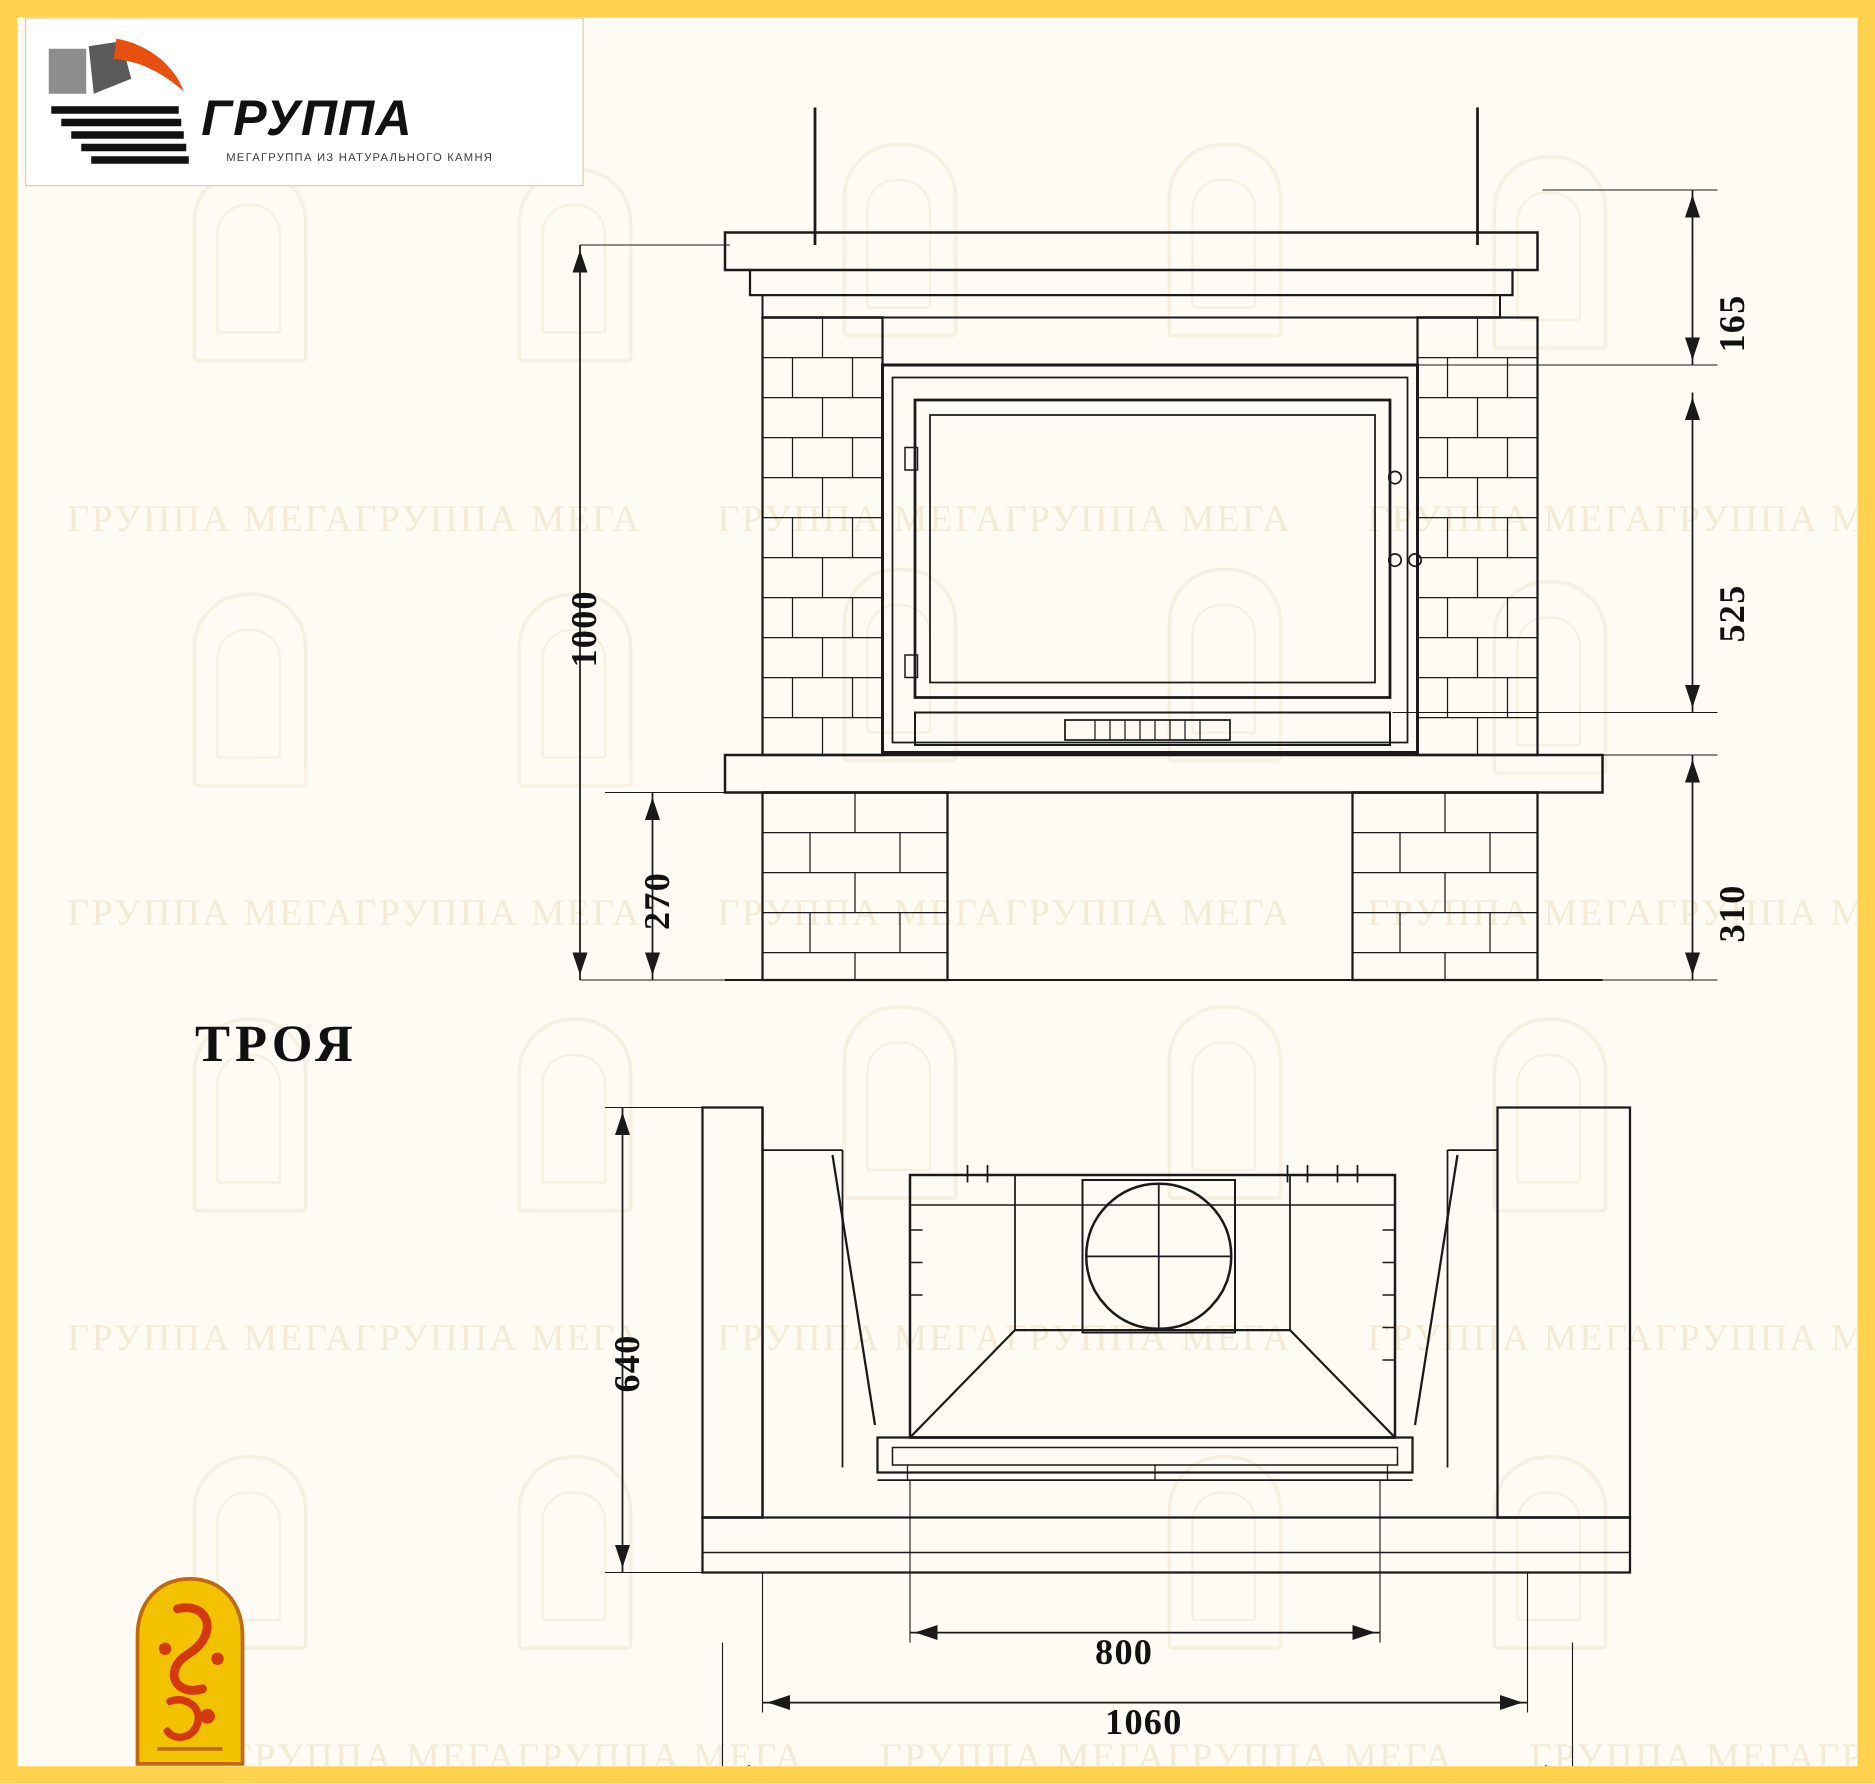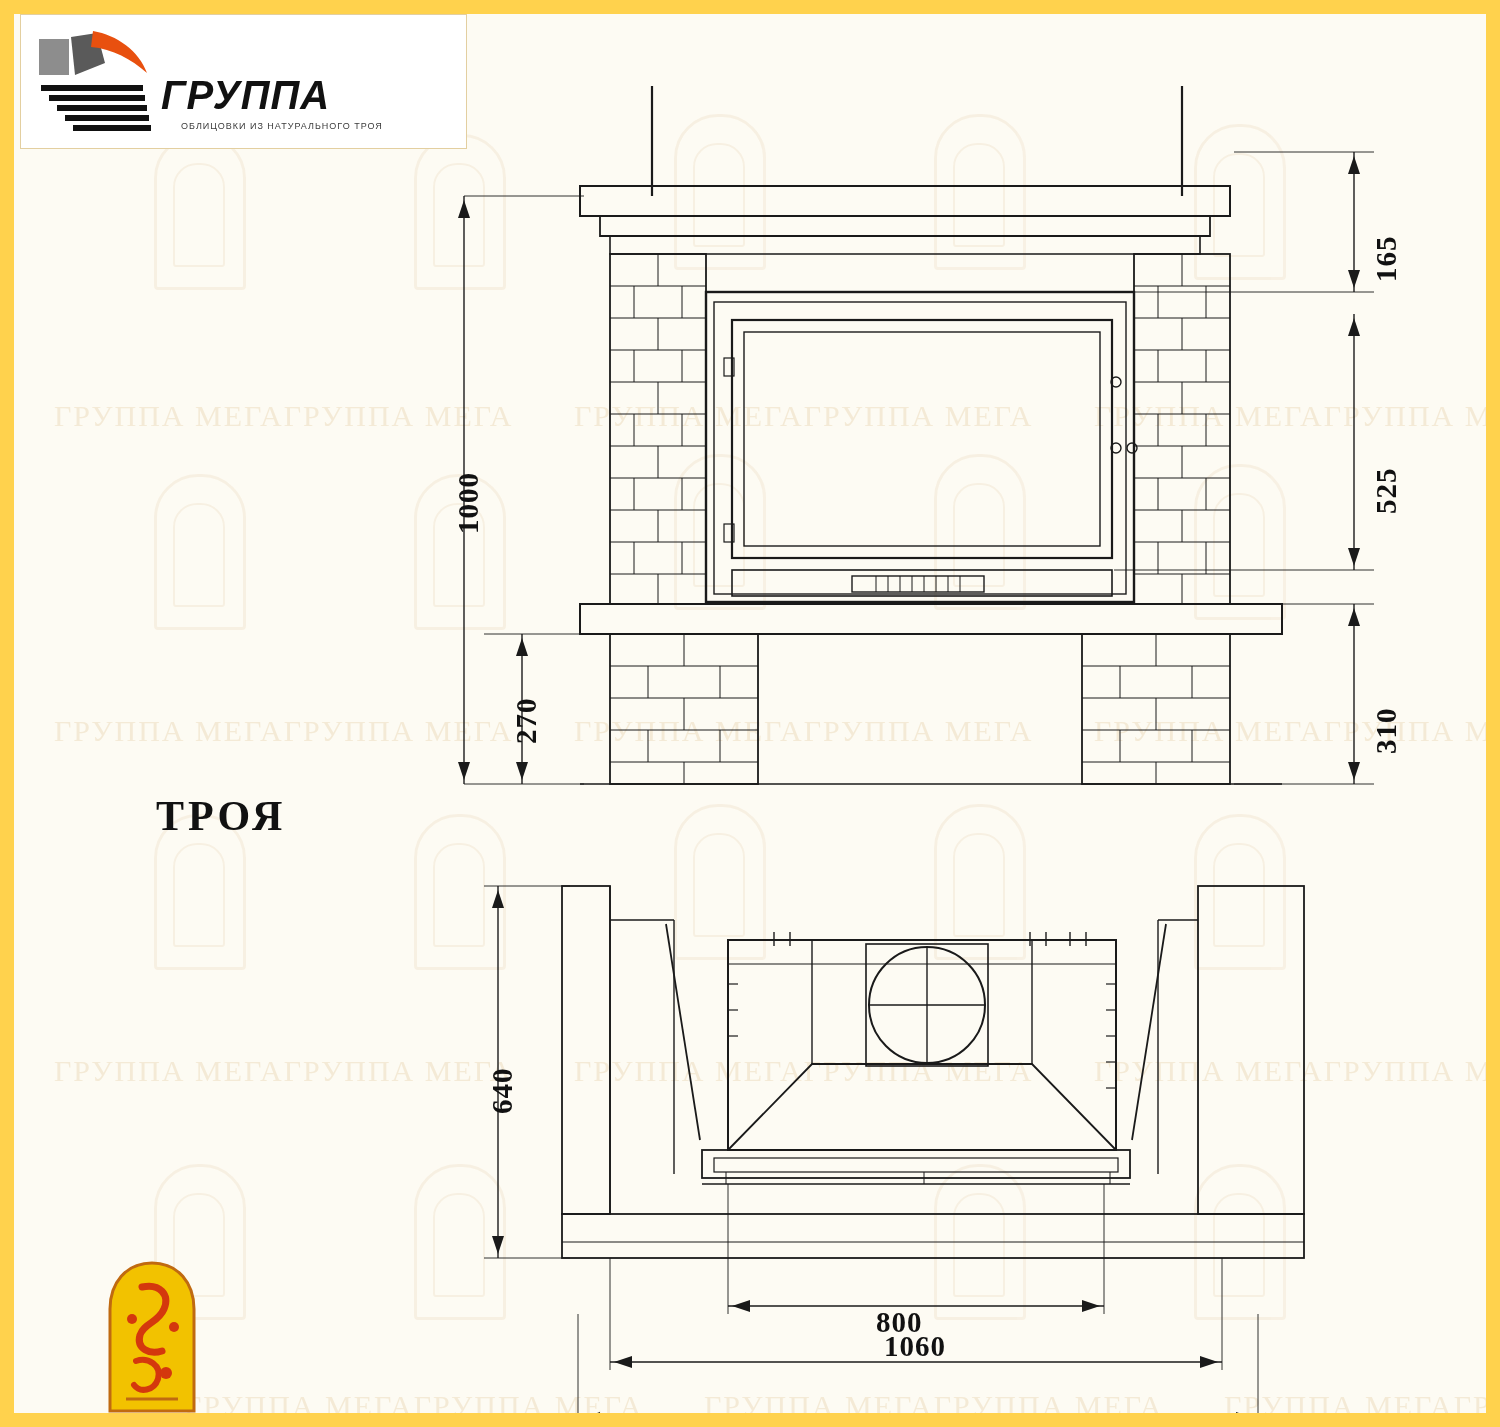--- a/index.html
+++ b/index.html
@@ -91,21 +91,21 @@
     top: 106px;
     font-family: "Liberation Sans", sans-serif;
     font-size: 9px;
     letter-spacing: 1px;
     color: #3b3b3b;
   }
   
   .model-title {
     position: absolute;
     left: 142px;
-    top: 778px;
+    top: 798px;
     font-family: "Liberation Serif", serif;
     font-weight: bold;
     font-size: 42px;
     letter-spacing: 4px;
     color: #111;
   }
   
   .dim {
     position: absolute;
     font-family: "Liberation Serif", serif;
@@ -412,40 +412,40 @@
   </svg>
 
   <div class="dim vert" style="left:438px; top:520px;">1000</div>
   <div class="dim vert" style="left:496px; top:730px;">270</div>
   <div class="dim vert" style="left:1356px; top:268px;">165</div>
   <div class="dim vert" style="left:1356px; top:500px;">525</div>
   <div class="dim vert" style="left:1356px; top:740px;">310</div>
 
   <div class="dim vert" style="left:472px; top:1100px;">640</div>
   <div class="dim" style="left:862px; top:1292px;">800</div>
-  <div class="dim" style="left:870px; top:1316px;text-align:center;">1060</div>
+  <div class="dim" style="left:870px; top:1348px;text-align:center;">1060</div>
   <div class="dim" style="left:870px; top:1404px;">1160</div>
 
   <div class="model-title">ТРОЯ</div>
 
   <div class="logo-box">
     <svg class="logo-mark" viewBox="0 0 118 106">
       <path d="M4 10 L34 10 L34 46 L4 46 Z" fill="#8d8d8d"></path>
       <path d="M36 8 L62 4 L70 34 L40 46 Z" fill="#5a5a5a"></path>
       <path d="M58 2 C82 6 104 22 112 44 C96 30 78 20 56 18 Z" fill="#e8500f"></path>
       <g fill="#111">
         <path d="M6 56 L108 56 L108 62 L6 62 Z"></path>
         <path d="M14 66 L110 66 L110 72 L14 72 Z"></path>
         <path d="M22 76 L112 76 L112 82 L22 82 Z"></path>
         <path d="M30 86 L114 86 L114 92 L30 92 Z"></path>
         <path d="M38 96 L116 96 L116 102 L38 102 Z"></path>
       </g>
     </svg>
     <div class="logo-txt2">ГРУППА</div>
-    <div class="logo-sub">ОБЛИЦОВКИ ИЗ НАТУРАЛЬНОГО ТРОЯ</div>
+    <div class="logo-sub">МЕГАГРУППА ИЗ НАТУРАЛЬНОГО КАМНЯ</div>
   </div>
 
   <svg class="seal" viewBox="0 0 92 152">
     <path d="M46 2 C72 2 88 22 88 48 L88 150 L4 150 L4 48 C4 22 20 2 46 2 Z" fill="#f2c200" stroke="#c06a10" stroke-width="3"></path>
     <path d="M36 26 C54 22 64 34 58 48 C52 62 38 62 34 74 C30 88 44 94 56 90" fill="none" stroke="#d4380d" stroke-width="7" stroke-linecap="round"></path>
     <path d="M30 100 C42 96 56 104 52 118 C48 130 34 132 28 124" fill="none" stroke="#d4380d" stroke-width="6" stroke-linecap="round"></path>
     <circle cx="60" cy="112" r="6" fill="#d4380d"></circle>
     <circle cx="26" cy="58" r="5" fill="#d4380d"></circle>
     <circle cx="68" cy="66" r="5" fill="#d4380d"></circle>
     <path d="M20 138 L72 138" stroke="#c06a10" stroke-width="3"></path>

